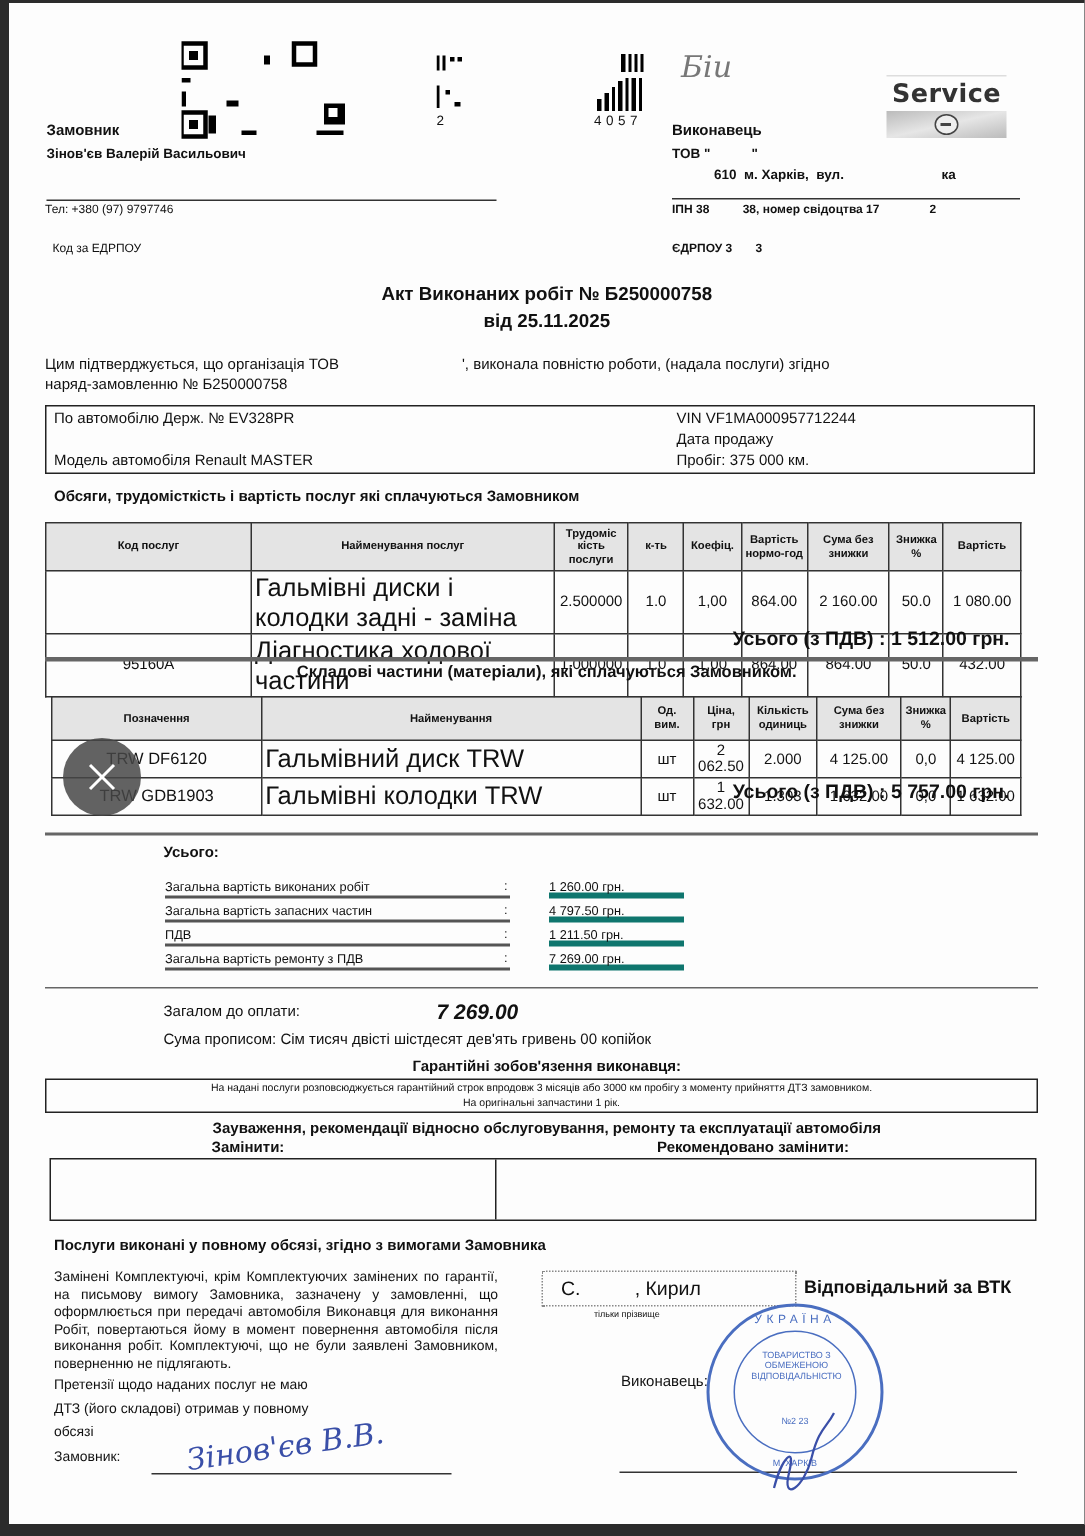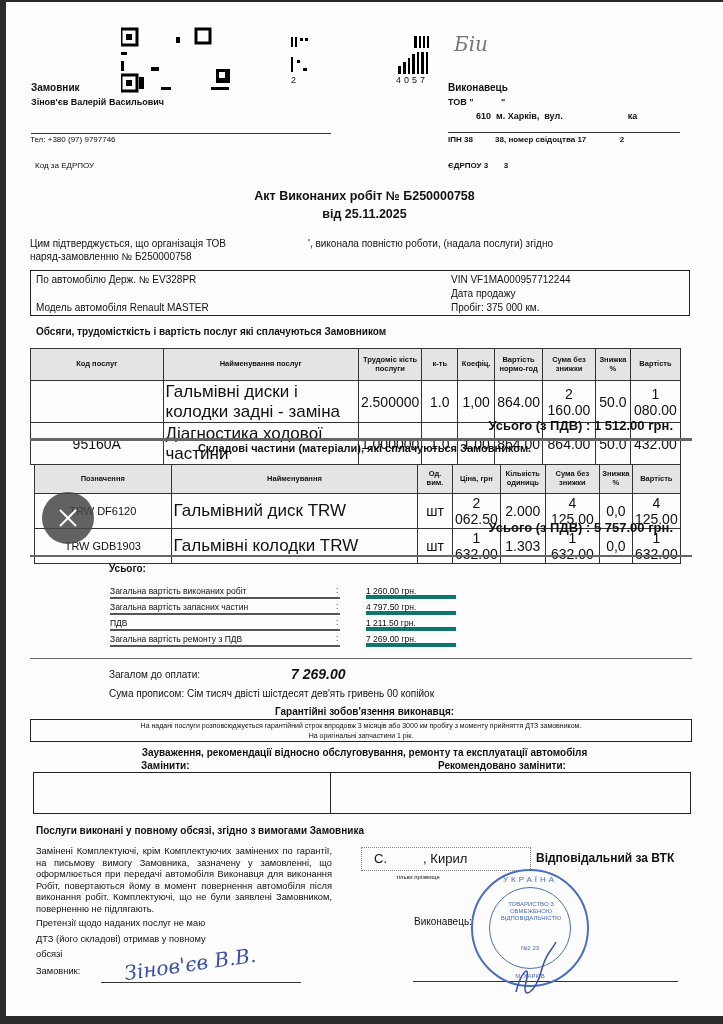--- a/index.html
+++ b/index.html
@@ -19,21 +19,21 @@
     .logo .bosch::after { content: ""; position: absolute; left: 3px; top: 5px; width: 7px; height: 1.5px; background: #444; }
     .hline { position: absolute; height: 1px; background: #333; }
     .thick { position: absolute; height: 3px; background: #666; }
     .small { font-size: 8px; }
     .t9 { font-size: 9px; }
     .t10 { font-size: 10px; }
     .title { position: absolute; left: 0; width: 717px; text-align: center; font-weight: bold; font-size: 12.5px; }
     .box { position: absolute; border: 1px solid #222; }
     table { border-collapse: collapse; position: absolute; font-size: 8.5px; }
     th { background: #e4e4e4; font-weight: bold; font-size: 7.5px; border: 1px solid #333; text-align: center; padding: 1px 2px; line-height: 1.15; }
-    td { border: 1px solid #333; text-align: center; padding: 1px 2px; font-size: 14px; }
+    td { border: 1px solid #333; text-align: center; padding: 1px 2px; font-size: 10px; }
     td.name { text-align: left; font-size: 17px; line-height: 1.15; }
     td.code { font-size: 11px; }
     .total-line { position: absolute; font-weight: bold; font-size: 13px; right: 50px; }
     .sum-row { position: absolute; left: 104px; width: 230px; border-bottom: 2px solid #555; font-size: 8.5px; height: 16px; line-height: 16px; }
     .sum-colon { position: absolute; left: 330px; font-size: 8.5px; }
     .sum-val { position: absolute; left: 360px; width: 90px; border-bottom: 4px solid #0f766e; font-size: 8.5px; height: 16px; line-height: 16px; }
     .stamp { position: absolute; left: 465px; top: 867px; width: 118px; height: 118px; border: 2px solid #4a6ec0; border-radius: 50%; }
     .stamp .inner { position: absolute; left: 16px; top: 16px; width: 82px; height: 82px; border: 1px solid #4a6ec0; border-radius: 50%; }
     .stamp .stxt { position: absolute; color: #4a6ec0; font-size: 6px; text-align: center; width: 100%; line-height: 1.2; }
     .overlay-close { position: absolute; left: 36px; top: 490px; width: 52px; height: 52px; border-radius: 50%; background: rgba(70,70,70,0.85); }
@@ -79,20 +79,25 @@
     <rect x="32" y="24" width="2" height="16" fill="#000"></rect>
     <rect x="36" y="20" width="3" height="20" fill="#000"></rect>
     <rect x="41" y="18" width="2" height="22" fill="#000"></rect>
     <rect x="45" y="18" width="3" height="22" fill="#000"></rect>
     <rect x="50" y="18" width="2" height="22" fill="#000"></rect>
   </svg>
   <div class="abs t9" style="left:390px; top:73px; letter-spacing:3px;">4057</div>
 
   <div class="hw-mark">Біи</div>
 
+  <div class="logo">
+    <div class="txt">Service</div>
+    <div class="band"></div>
+    <div class="bosch"></div>
+  </div>
 
   <div class="abs bold t10" style="left:25px; top:80px;">Замовник</div>
   <div class="abs bold t9" style="left:25px; top:95px;">Зінов'єв Валерій Васильович</div>
   <div class="hline" style="left:25px; top:131px; width:300px;"></div>
   <div class="abs small" style="left:24px; top:133px;">Тел:  +380 (97) 9797746</div>
   <div class="abs small" style="left:29px; top:159px;">Код за ЕДРПОУ</div>
 
   <div class="abs bold t10" style="left:442px; top:80px;">Виконавець</div>
   <div class="abs bold t9" style="left:442px; top:95px; white-space:pre;">ТОВ "           "</div>
   <div class="abs bold t9" style="left:442px; top:109px; white-space:pre;margin-left:28px;">610  м. Харків,  вул.                          ка</div>

